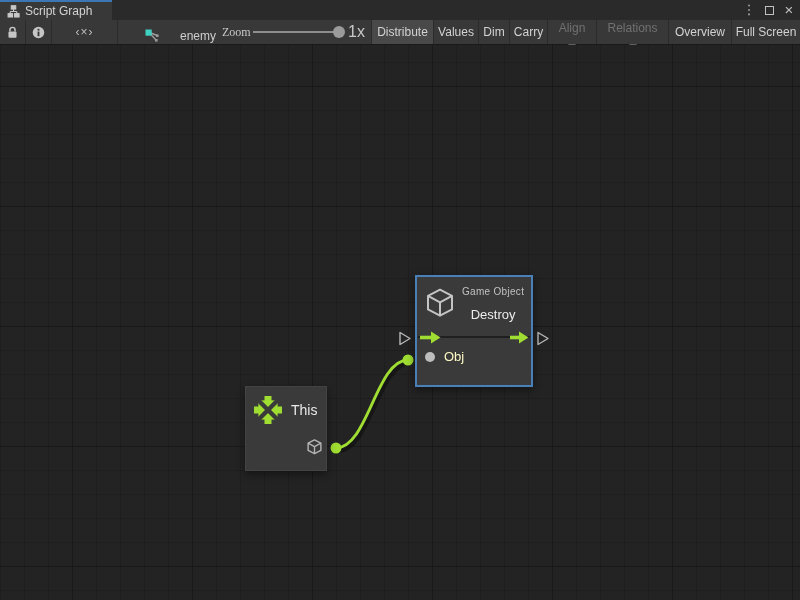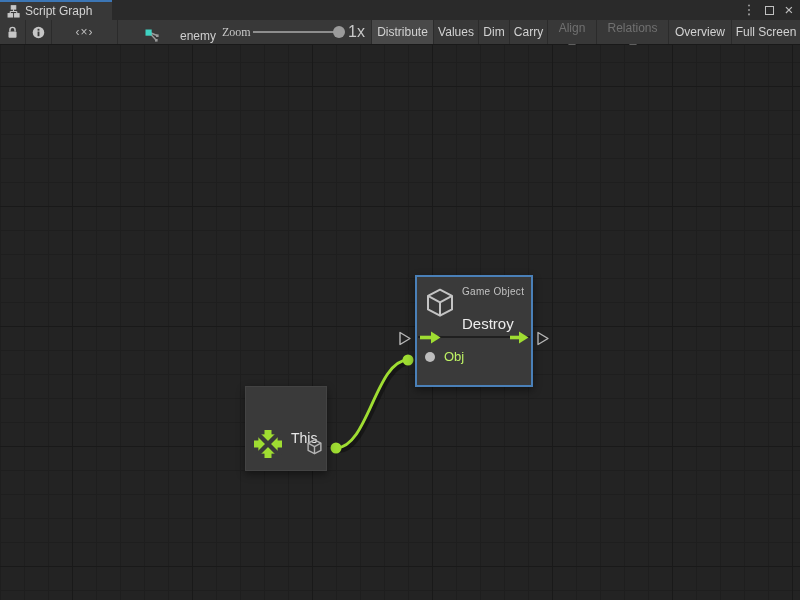--- a/index.html
+++ b/index.html
@@ -81,30 +81,30 @@
   .node-destroy {
     left:415px; top:230px; width:118px; height:112px;
     border:2px solid #4a80b8;
   }
   .node-this {
     left:245px; top:341px; width:82px; height:85px;
     border:1px solid #434343;
   }
   .node-destroy .hdr { position:absolute; left:7px; top:9px; display:flex; gap:6px; }
   .hdr-texts { display:flex; flex-direction:column; justify-content:center; }
-  .cat { font-size:10px; color:#c2c2c2; margin-bottom:18px; letter-spacing:.3px; }
-  .ttl { font-size:15px; color:#ececec; }
+  .cat { font-size:10px; color:#c2c2c2; margin-bottom:10px; letter-spacing:.3px; }
+  .ttl { font-size:13px; color:#ececec;text-align:center; }
   .relation-line { position:absolute; left:1px; right:1px; top:59px; height:2px; background:#1f1f1f; }
   .flow-in  { position:absolute; left:3px;  top:53px; }
   .flow-out { position:absolute; right:2px; top:53px; }
   .objrow { position:absolute; left:8px; top:72px; display:flex; align-items:center; gap:9px; }
   .port-dot { width:10px; height:10px; border-radius:50%; background:#bdbdbd; cursor:crosshair; }
-  .obj-label { font-size:13px; color:#bef264; }
-
-  .node-this .hdr { position:absolute; left:8px; top:9px; display:flex; gap:9px;margin-top:34px; }
+  .obj-label { font-size:13px; color:#fef9c3; }
+
+  .node-this .hdr { position:absolute; left:8px; top:9px; display:flex; align-items:center; gap:9px; }
   .this-label { font-size:14px; color:#e8e8e8; }
   .self-port { position:absolute; left:60px; top:51px; cursor:crosshair; }
 
   .ext-port { position:absolute; cursor:crosshair; }
   .tri-left  { left:398px; top:286px; }
   .tri-right { left:536px; top:286px; }
 </style>
 </head>
 <body>
 

